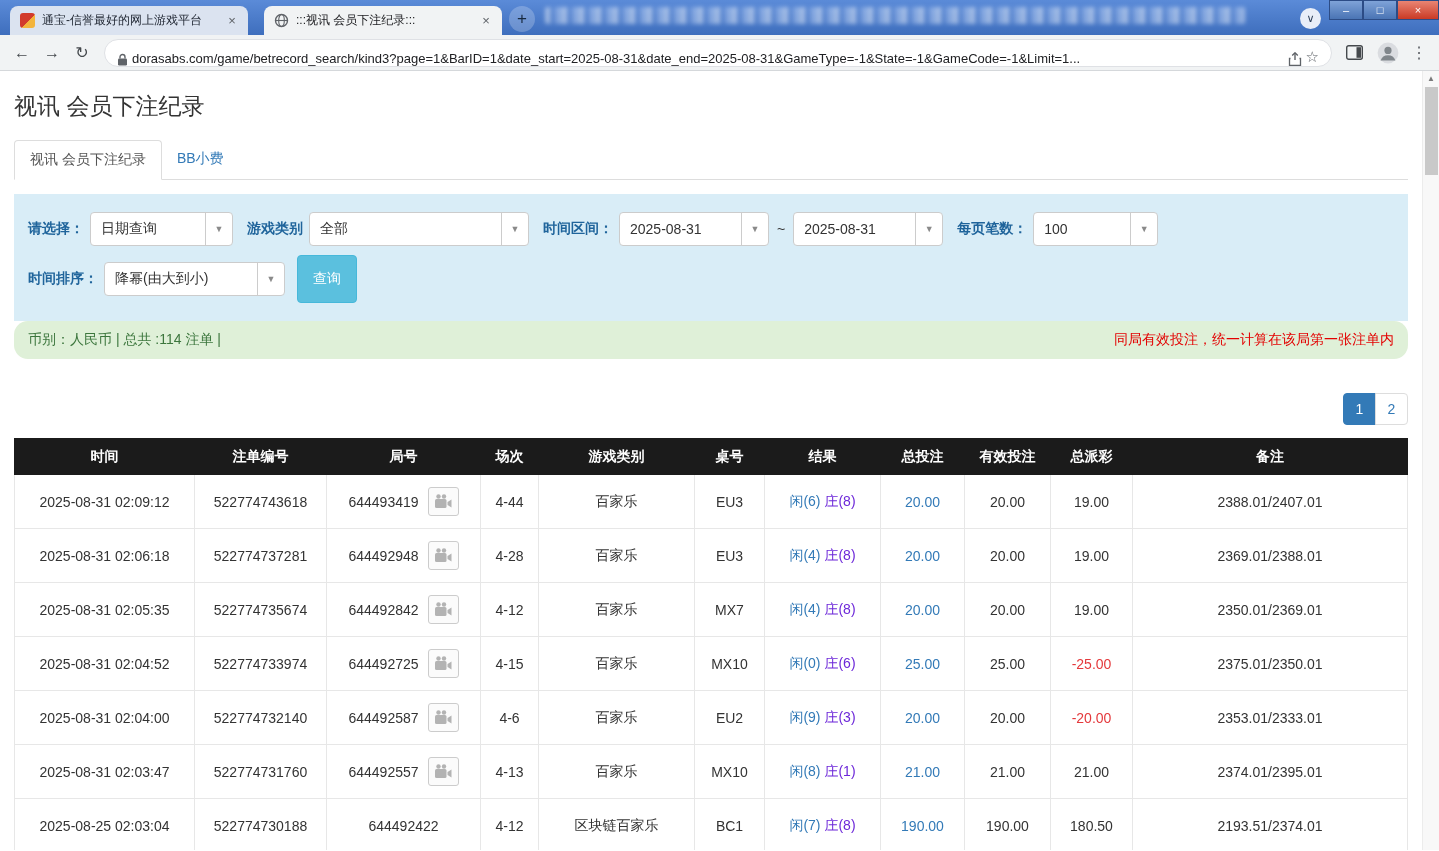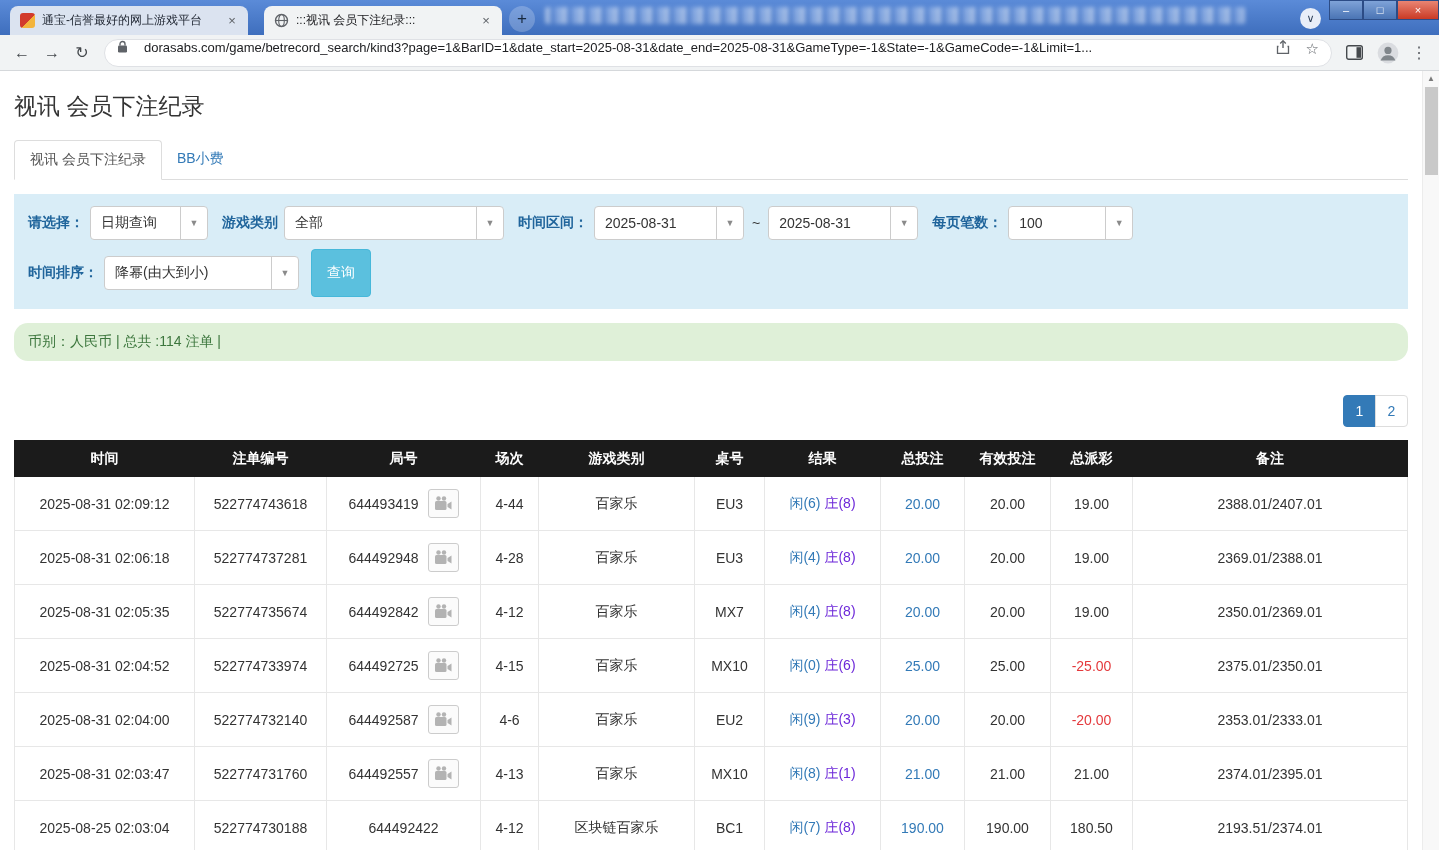--- a/index.html
+++ b/index.html
@@ -17,48 +17,48 @@
   .newtab-btn{width:26px;height:26px;margin:0 0 3px 7px;border:none;background:rgba(255,255,255,.22);border-radius:50%;color:#17293f;font-size:17px;line-height:24px;cursor:pointer}
   .title-smudge{position:absolute;left:545px;top:7px;width:700px;height:17px;border-radius:3px;opacity:.85;filter:blur(2px);
     background:repeating-linear-gradient(90deg,rgba(255,255,255,.55) 0 5px,rgba(150,180,230,.25) 5px 11px,rgba(210,225,250,.5) 11px 17px)}
   .tabsearch{position:absolute;right:118px;top:8px;width:21px;height:21px;border-radius:50%;background:#e9eef8;color:#2c3e57;font-size:11px;display:flex;align-items:center;justify-content:center;cursor:pointer}
   .winbtns{position:absolute;right:0;top:0;display:flex}
   .winbtn{width:34px;height:20px;border:1px solid #2c4c86;background:linear-gradient(#7fa3d8,#4a74b4);color:#fff;font-size:11px;line-height:17px;cursor:pointer}
   .winbtn.close{background:linear-gradient(#e98573,#c93a25);width:42px}
 
   .toolbar{height:36px;background:#f1f3f4;border-bottom:1px solid #d5d8db;display:flex;align-items:center;padding:0 8px;gap:2px}
   .nav-icon{width:28px;height:28px;border:none;background:transparent;border-radius:50%;color:#45494d;font-size:16px;display:flex;align-items:center;justify-content:center;cursor:pointer}
-  .urlbar{flex:1;height:28px;background:#fff;border:1px solid #dfe1e5;border-radius:14px;display:flex;align-items:flex-start;gap:16px;padding:0 12px;margin:0 6px}
+  .urlbar{flex:1;height:28px;background:#fff;border:1px solid #dfe1e5;border-radius:14px;display:flex;align-items:flex-end;gap:4px;padding:0 12px;margin:0 6px}
   .url-text{flex:1;font-size:13px;color:#202124;white-space:nowrap;overflow:hidden}
   .star{color:#5f6368;font-size:15px;cursor:pointer}
   .dots{color:#5f6368;font-size:16px;width:24px;text-align:center;cursor:pointer}
 
   
   .page{position:relative;height:779px;background:#fff;overflow:hidden}
   .scrollbar{position:absolute;right:0;top:0;width:17px;height:100%;background:#f8f8f8;border-left:1px solid #ececec}
   .scroll-up{height:15px;text-align:center;font-size:8px;color:#7a7a7a;line-height:15px}
   .scroll-thumb{position:absolute;left:2px;top:16px;width:13px;height:88px;background:#c9c9c9}
   .content{width:1422px;padding:0 14px}
 
   h1{font-size:23px;font-weight:400;color:#333;margin:20px 0 18px}
 
   .nav-tabs{display:flex;border-bottom:1px solid #ddd;margin-bottom:14px}
   .nav-tab{padding:10px 15px;font-size:14px;margin-bottom:-1px;cursor:pointer}
   .nav-tab.active{background:#fff;border:1px solid #ddd;border-bottom-color:#fff;border-radius:4px 4px 0 0;color:#555}
   .nav-tab.link{color:#337ab7}
 
-  .filter-panel{background:#d9edf7;border-radius:0;padding:12px 10px;margin-bottom:14px}
+  .filter-panel{background:#d9edf7;border-radius:0;padding:18px 10px;}
   .filter-row{display:flex;align-items:center}
   .filter-row + .filter-row{margin-top:9px}
   .f-label{color:#1f649b;font-weight:bold;font-size:14px;margin:0 6px 0 14px;white-space:nowrap}
   .f-label:first-child{margin-left:4px}
   .combo{display:inline-flex;align-items:stretch;background:#fff;border:1px solid #ccc;border-radius:4px;height:34px;cursor:pointer}
   .combo-value{display:flex;align-items:center;flex:1;padding:0 10px;font-size:14px;color:#333;white-space:nowrap}
   .combo-caret{display:flex;align-items:center;justify-content:center;width:27px;border-left:1px solid #ccc;color:#8a8a8a;font-size:9px}
-  .w145{width:118px}.w220{width:220px}.w150{width:150px}.w125{width:125px}.w195{width:195px}
+  .w145{width:143px}.w220{width:220px}.w150{width:150px}.w125{width:125px}.w195{width:181px}
   .tilde{font-size:14px;color:#333;margin:0 8px}
   .btn-search{background:#5bc0de;border:1px solid #46b8da;color:#fff;font-size:14px;height:48px;padding:0 15px;border-radius:4px;margin-left:12px;cursor:pointer}
 
   .summary{background:#dff0d8;border-radius:14px;padding:10px 14px;display:flex;justify-content:space-between;align-items:center;font-size:14px;margin-bottom:34px}
   .summary-left{color:#3c763d}
   .summary-right{color:#e30000}
 
   .pagination{display:flex;justify-content:flex-end;margin-bottom:13px}
   .page-btn{min-width:33px;height:32px;border:1px solid #ddd;background:#fff;color:#337ab7;font-size:14px;margin-left:-1px;cursor:pointer}
   .page-btn:first-child{border-radius:4px 0 0 4px}
@@ -184,20 +184,21 @@
         <div class="combo w195">
           <span class="combo-value">降幂(由大到小)</span>
           <span class="combo-caret">▼</span>
         </div>
         <button class="btn-search">查询</button>
       </div>
     </div>
 
     <div class="summary">
       <span class="summary-left">币别：人民币 | 总共 :114 注单 |</span>
+      <span class="summary-right">同局有效投注，统一计算在该局第一张注单内</span>
     </div>
 
     <div class="pagination">
         <button class="page-btn active">1</button>
         <button class="page-btn">2</button>
       </div>
 
     <table>
       <colgroup>
         <col style="width:180px">

